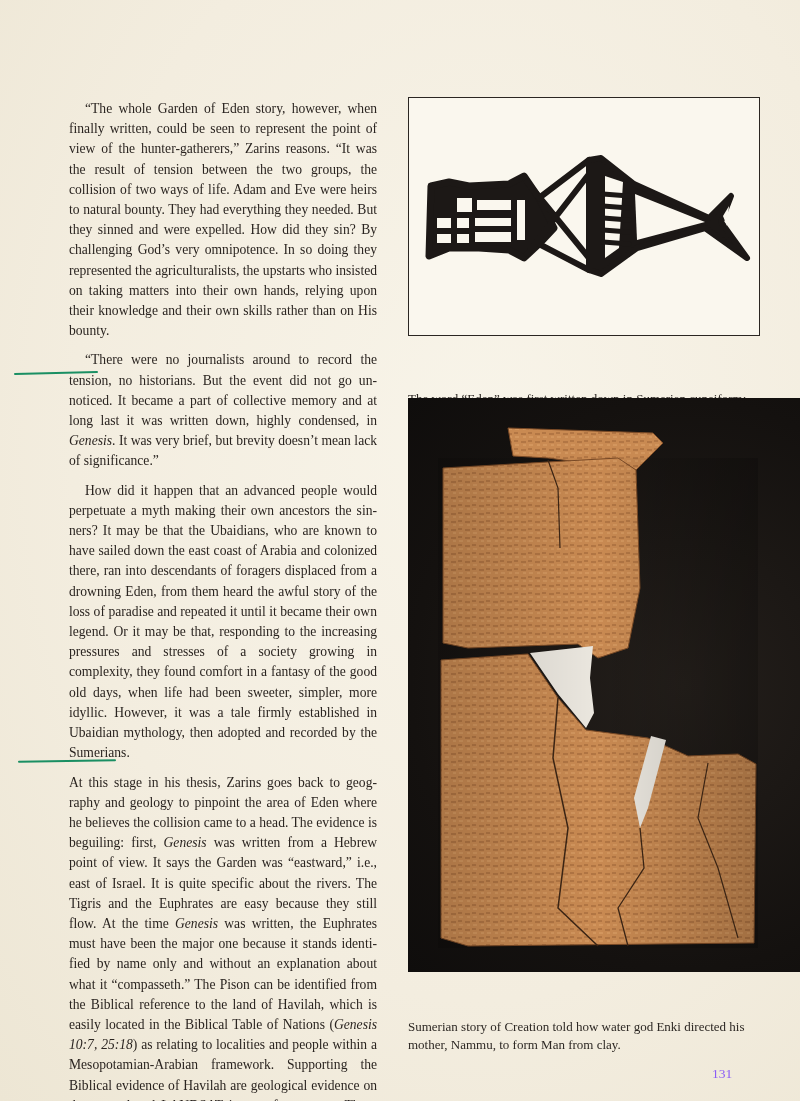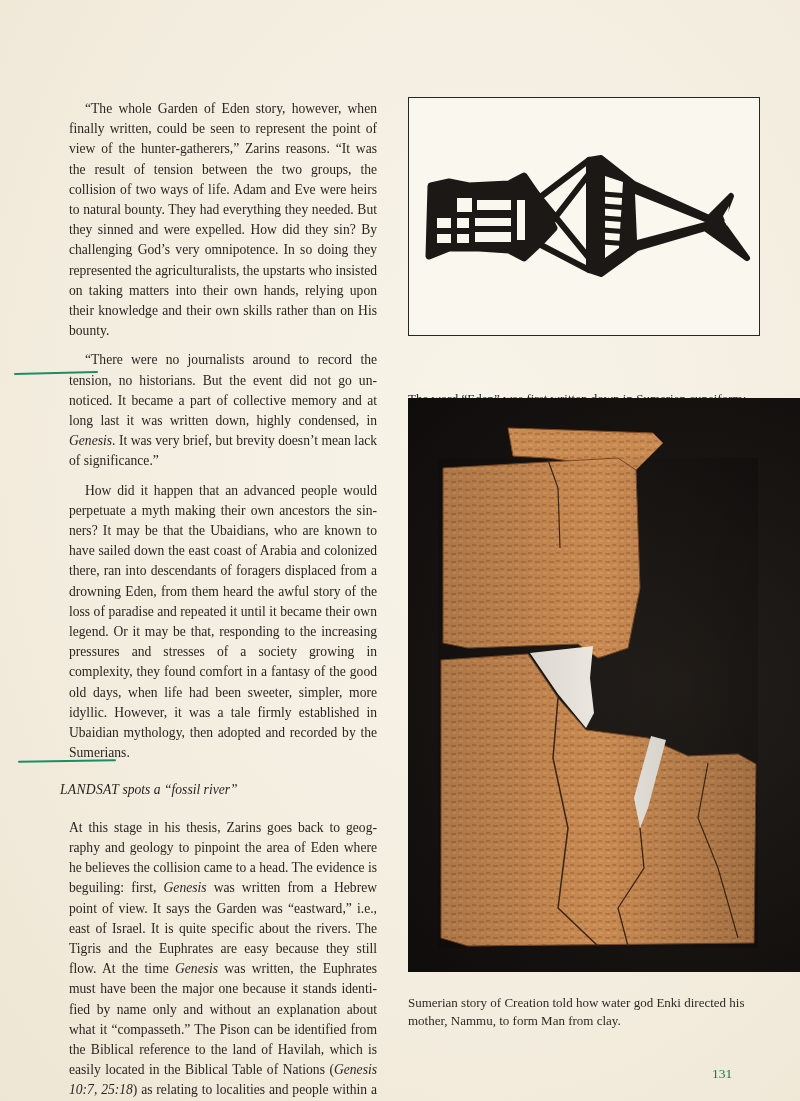--- a/index.html
+++ b/index.html
@@ -34,35 +34,34 @@
     .figure-box svg { position: absolute; left: 0; top: 0; }
     .caption {
       position: absolute; font-size: 13px; line-height: 18px; color: #2d2824; margin-top: 48px;
     }
     .photo {
       position: absolute; left: 408px; top: 398px; width: 392px; height: 574px;
       background: radial-gradient(ellipse at 70% 50%, #241f1b 0%, #14110f 70%, #0f0d0c 100%);
       overflow: hidden;
     }
     .page-number {
-      position: absolute; left: 712px; top: 1066px; font-size: 13.5px; color: #15803d;
+      position: absolute; left: 712px; top: 1066px; font-size: 13.5px; color: #8b5cf6;
     }
   </style>
 </head>
 <body>
 
 <div class="page-tint"></div>
 
 <div class="col-left">
   <div id="para-block-1">
       <p><span>“The whole Garden of Eden story, however, when finally written, could be seen to represent the point of view of the hunter-gatherers,” Zarins reasons. “It was the result of tension between the two groups, the collision of two ways of life. Adam and Eve were heirs to natural bounty. They had everything they needed. But they sinned and were expelled. How did they sin? By challenging God’s very omnipotence. In so doing they represented the agriculturalists, the upstarts who insisted on taking matters into their own hands, rely­ing upon their knowledge and their own skills rather than on His bounty.</span></p>
       <p><span>“There were no journalists around to record the tension, no historians. But the event did not go un­noticed. It became </span><span class="hl">a part of collective memory</span><span> and at long last it was written down, </span><span class="hl">highly condensed</span><span>, in </span><em class="hl">Genesis</em><span>. It was very brief, but brevity doesn’t mean lack of significance.”</span></p>
       <p><span>How did it happen that an advanced people would perpetuate a myth making their own ancestors the sin­ners? It may be that the Ubaidians, who are known to have sailed down the east coast of Arabia and colo­nized there, ran into descendants of foragers displaced from a drowning Eden, from them heard the awful story of the loss of paradise and repeated it until it be­came their own legend. Or it may be that, responding to the increasing pressures and stresses of a society growing in complexity, they found comfort in a fan­tasy of the good old days, when life had been sweeter, simpler, more idyllic. However, it was a tale firmly established in </span><span class="hl">Ubaidian mythology</span><span>, then </span><span class="hl">adopted and recorded by the Sumerians</span><span>.</span></p>
     </div>
-  <p class="sub-head"><span class="caps">LANDSAT</span><span> spots a “fossil river”</span></p>
   <div id="para-block-2">
       <p class="noindent"><span>At this stage in his thesis, Zarins goes back to geog­raphy and geology to pinpoint the area of Eden where he believes the collision came to a head. The evidence is beguiling: first, </span><em class="hl">Genesis</em><span class="hl"> was written from a Hebrew point of view</span><span>. It says the Garden was “eastward,” i.e., east of Israel. It is quite specific about the rivers. The Tigris and the Euphrates are easy because they still flow. At the time </span><em>Genesis</em><span> was written, the Euphrates must have been the major one because it stands identi­fied by name only and without an explanation about what it “compasseth.” </span><span class="hl">The Pison</span><span> can be identified from the Biblical reference to the land of Havilah, which is easily located in the Biblical Table of Nations (</span><em>Genesis 10:7, 25:18</em><span>) as relating to localities and peo­ple within a Mesopotamian-Arabian framework. Sup­porting the Biblical evidence of Havilah are geological evidence on the ground and LANDSAT images from space. These images clearly show a “fossil river,” that once flowed through northern Arabia and through the now dry beds, which modern Saudis and Kuwaitis</span></p>
     </div>
 </div>
 
 <div class="margin-mark" style="left:14px; top:372px; width:84px; transform:rotate(-1.5deg);"></div>
 <div class="margin-mark" style="left:18px; top:760px; width:98px; transform:rotate(-1deg);"></div>
 
 <div class="figure-box">
   <svg width="350" height="237" viewBox="0 0 350 237" aria-label="Sumerian cuneiform sign for the word Eden">
@@ -122,15 +121,15 @@
     <path d="M33 262 L120 256 L150 300 L178 332 L240 340 L280 358 L330 356 L348 366 L346 545 L60 548 L33 540 Z" fill="url(#cune)" stroke="#7a4a26" stroke-width="1"></path>
     <path d="M243 338 L258 342 L240 410 L232 430 L226 400 Z" fill="#ebe7df"></path>
     <rect x="30" y="60" width="320" height="490" fill="url(#shade)"></rect>
 
     <path d="M150 300 L145 360 L160 430 L150 510 L190 548" stroke="#3a2414" stroke-width="1.5" fill="none"></path>
     <path d="M232 430 L236 470 L210 510 L220 548" stroke="#3a2414" stroke-width="1.3" fill="none"></path>
     <path d="M300 365 L290 420 L310 470 L330 540" stroke="#3a2414" stroke-width="1.2" fill="none"></path>
     <path d="M140 62 L150 90 L152 150" stroke="#3a2414" stroke-width="1.2" fill="none"></path>
   </svg>
 </div>
-<div class="caption" style="left:408px; top:946px; width:340px;">Sumerian story of Creation told how water god Enki directed his mother, Nammu, to form Man from clay.</div>
+<div class="caption" style="left:408px; top:970px; width:340px;">Sumerian story of Creation told how water god Enki directed his mother, Nammu, to form Man from clay.</div>
 
 <div class="page-number">131</div>
 
 </body></html>

